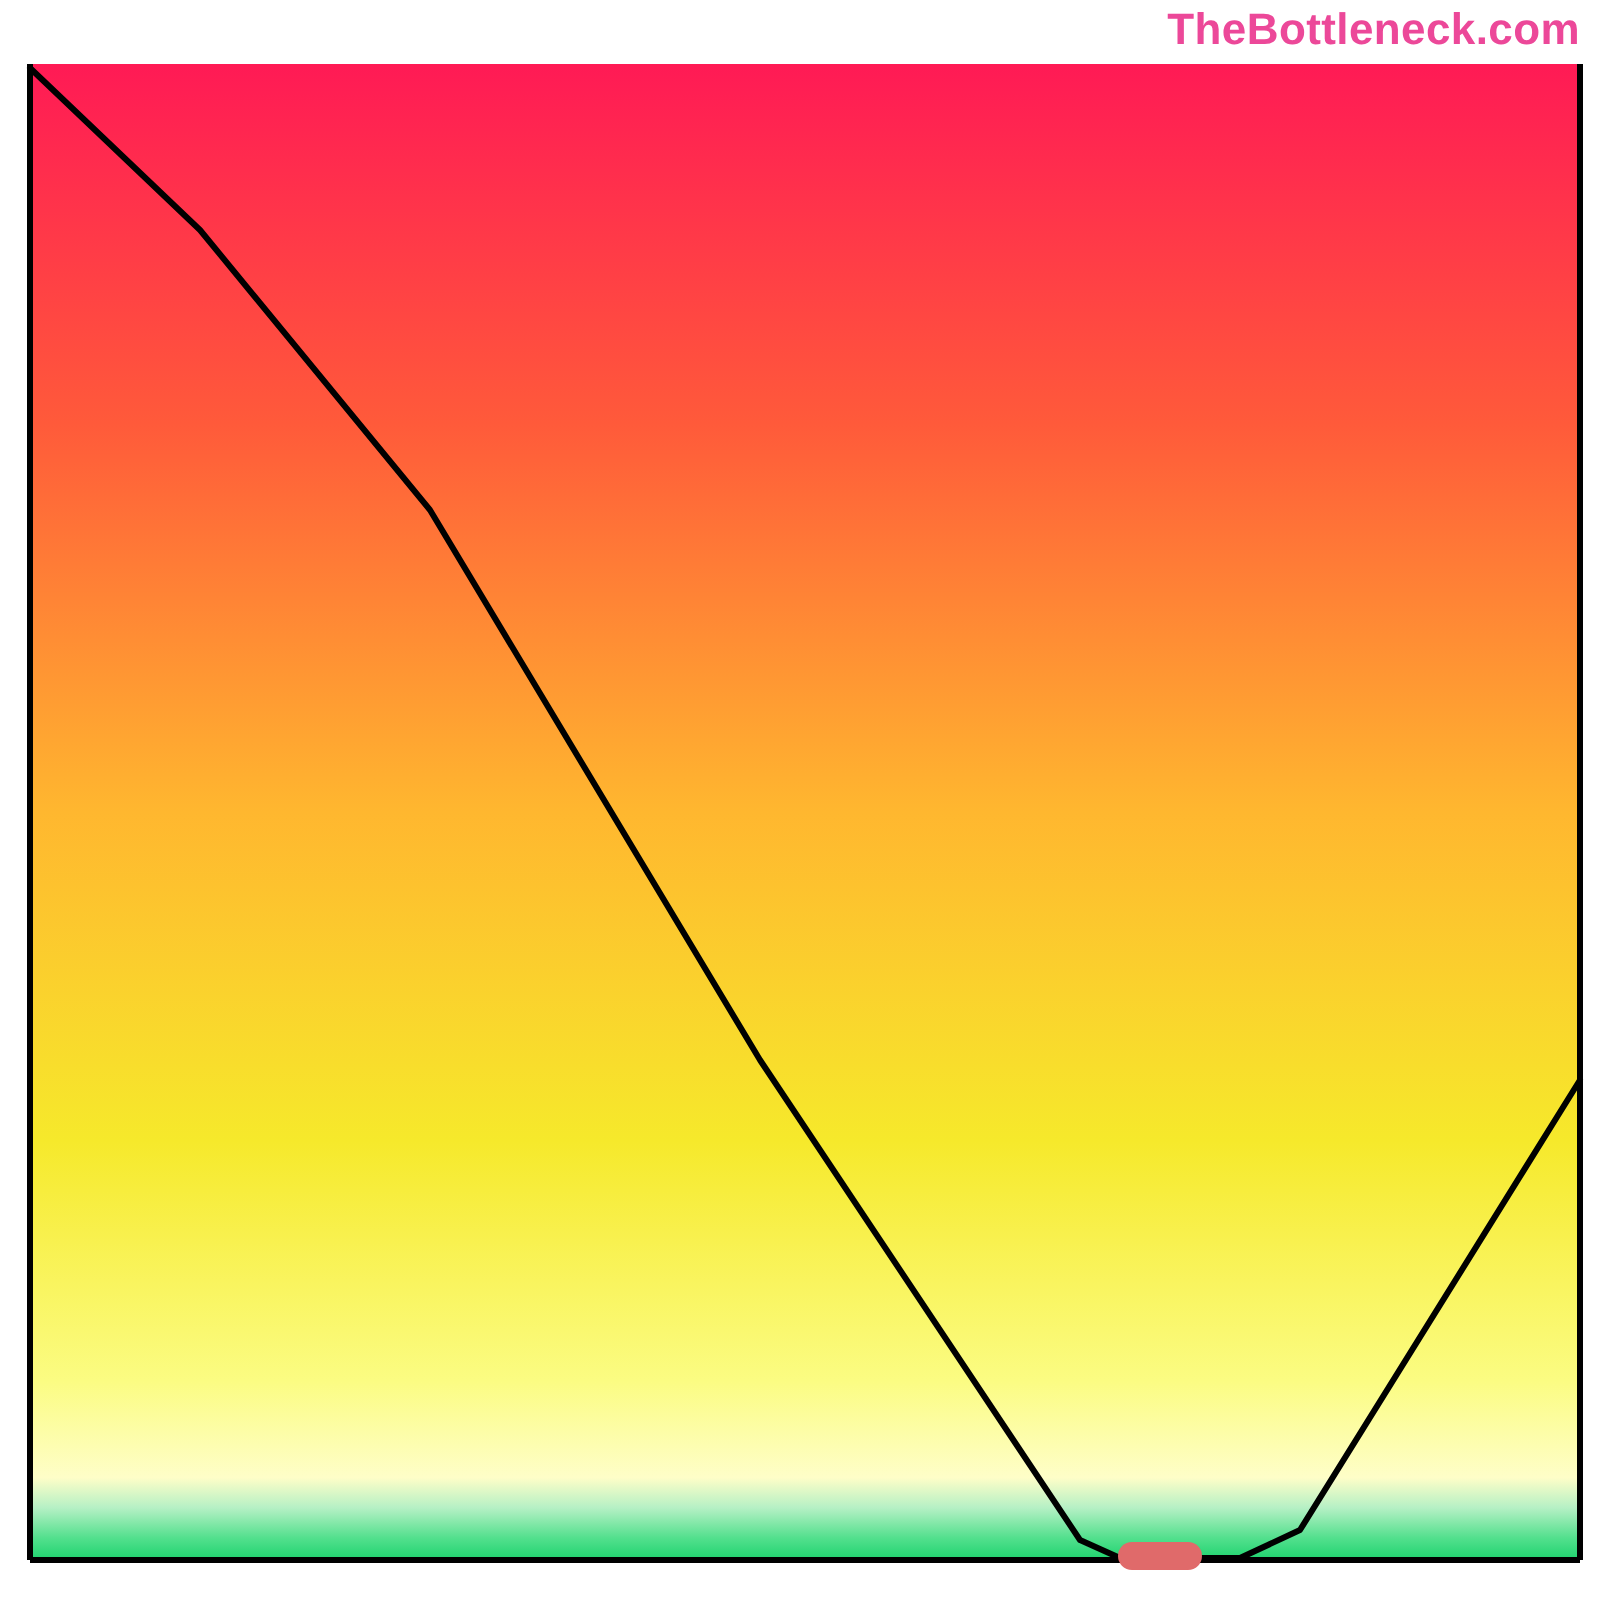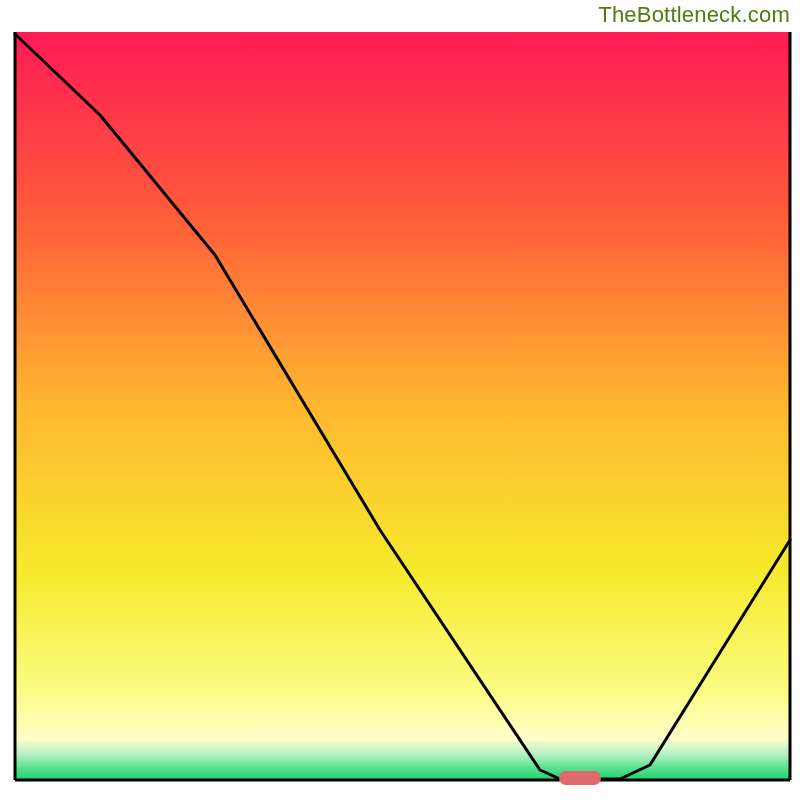--- a/index.html
+++ b/index.html
@@ -12,23 +12,23 @@
   }
   .chart-container {
     position: relative;
     width: 800px;
     height: 800px;
   }
   .watermark {
     position: absolute;
     top: 2px;
     right: 10px;
-    color: #4d7c0f;
+    color: #ec4899;
     font-size: 22px;
-    font-weight: 400;
+    font-weight: 700;
     letter-spacing: 0.2px;
     z-index: 10;
   }
   svg {
     display: block;
   }
 </style>
 </head>
 <body>
 

